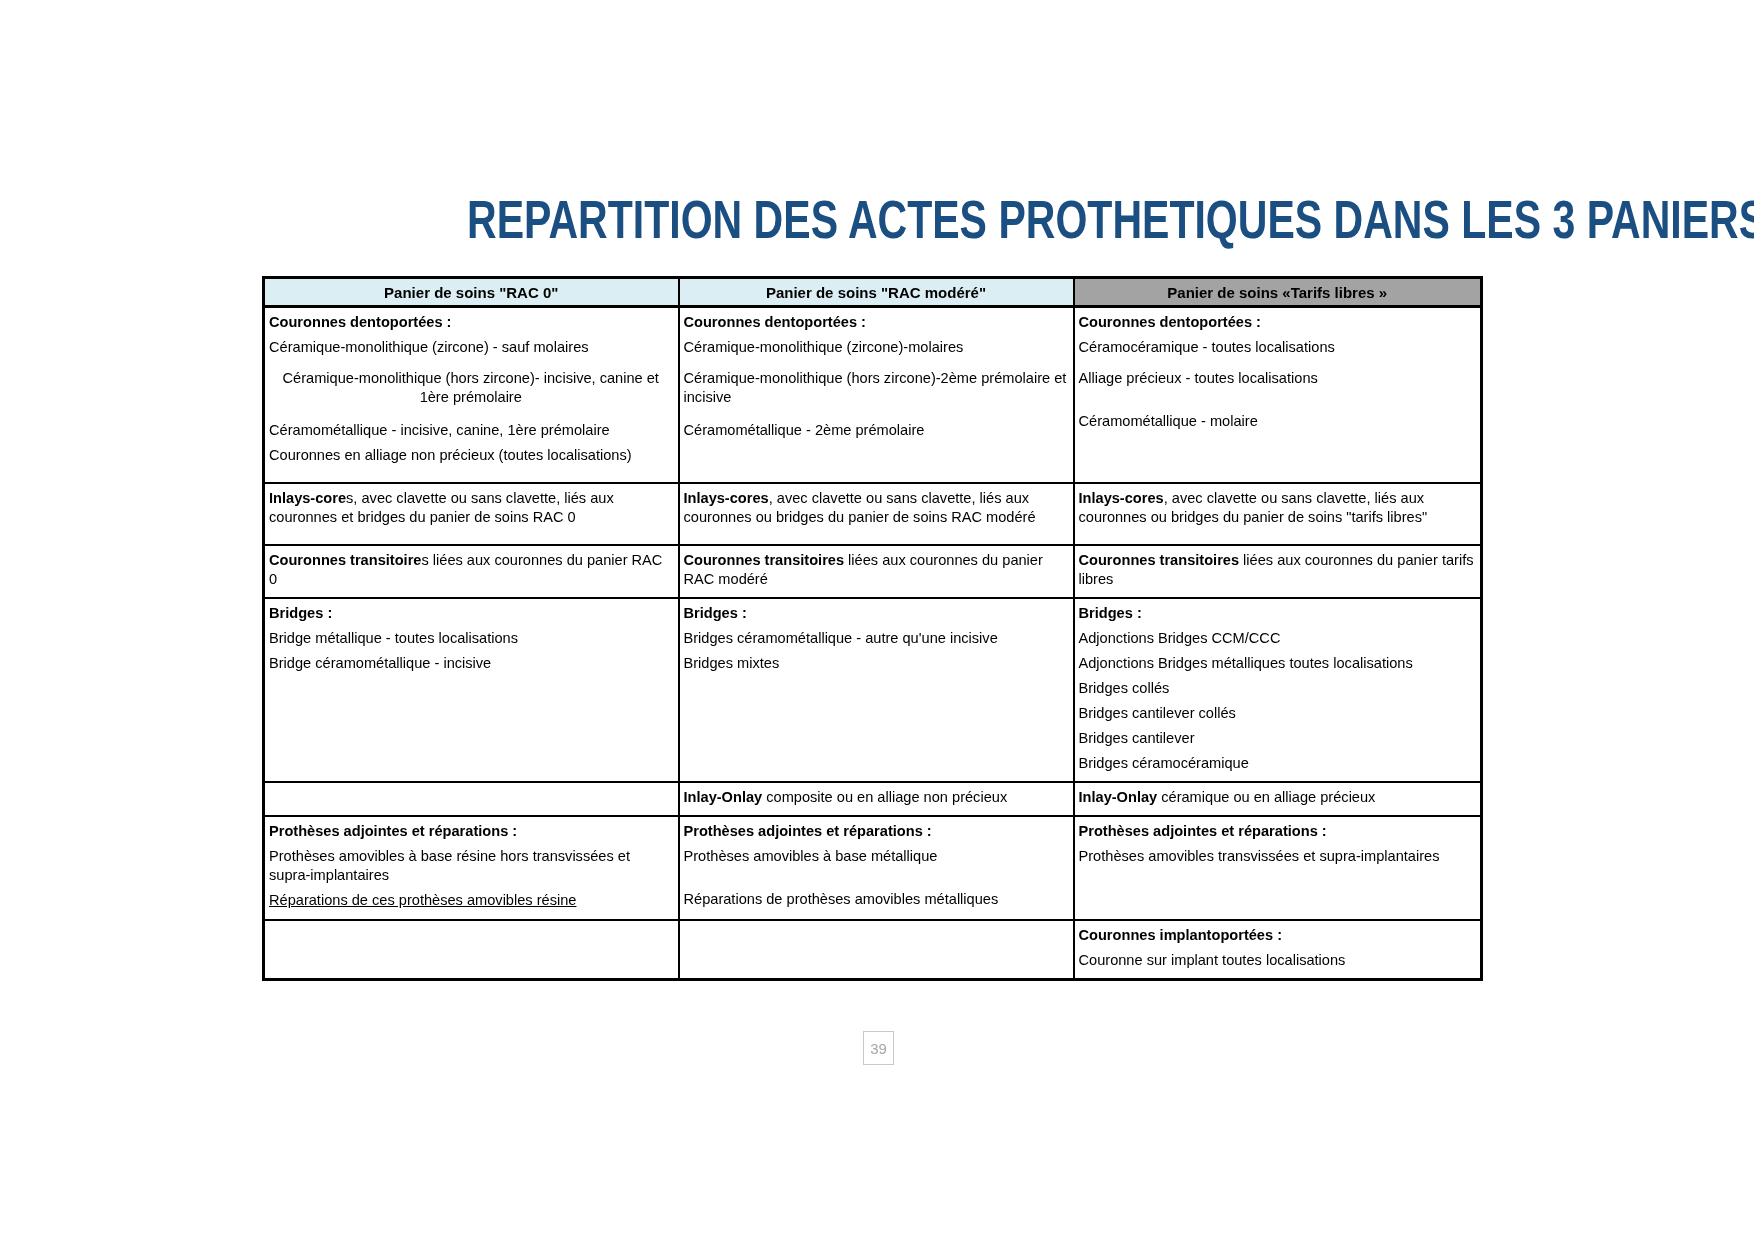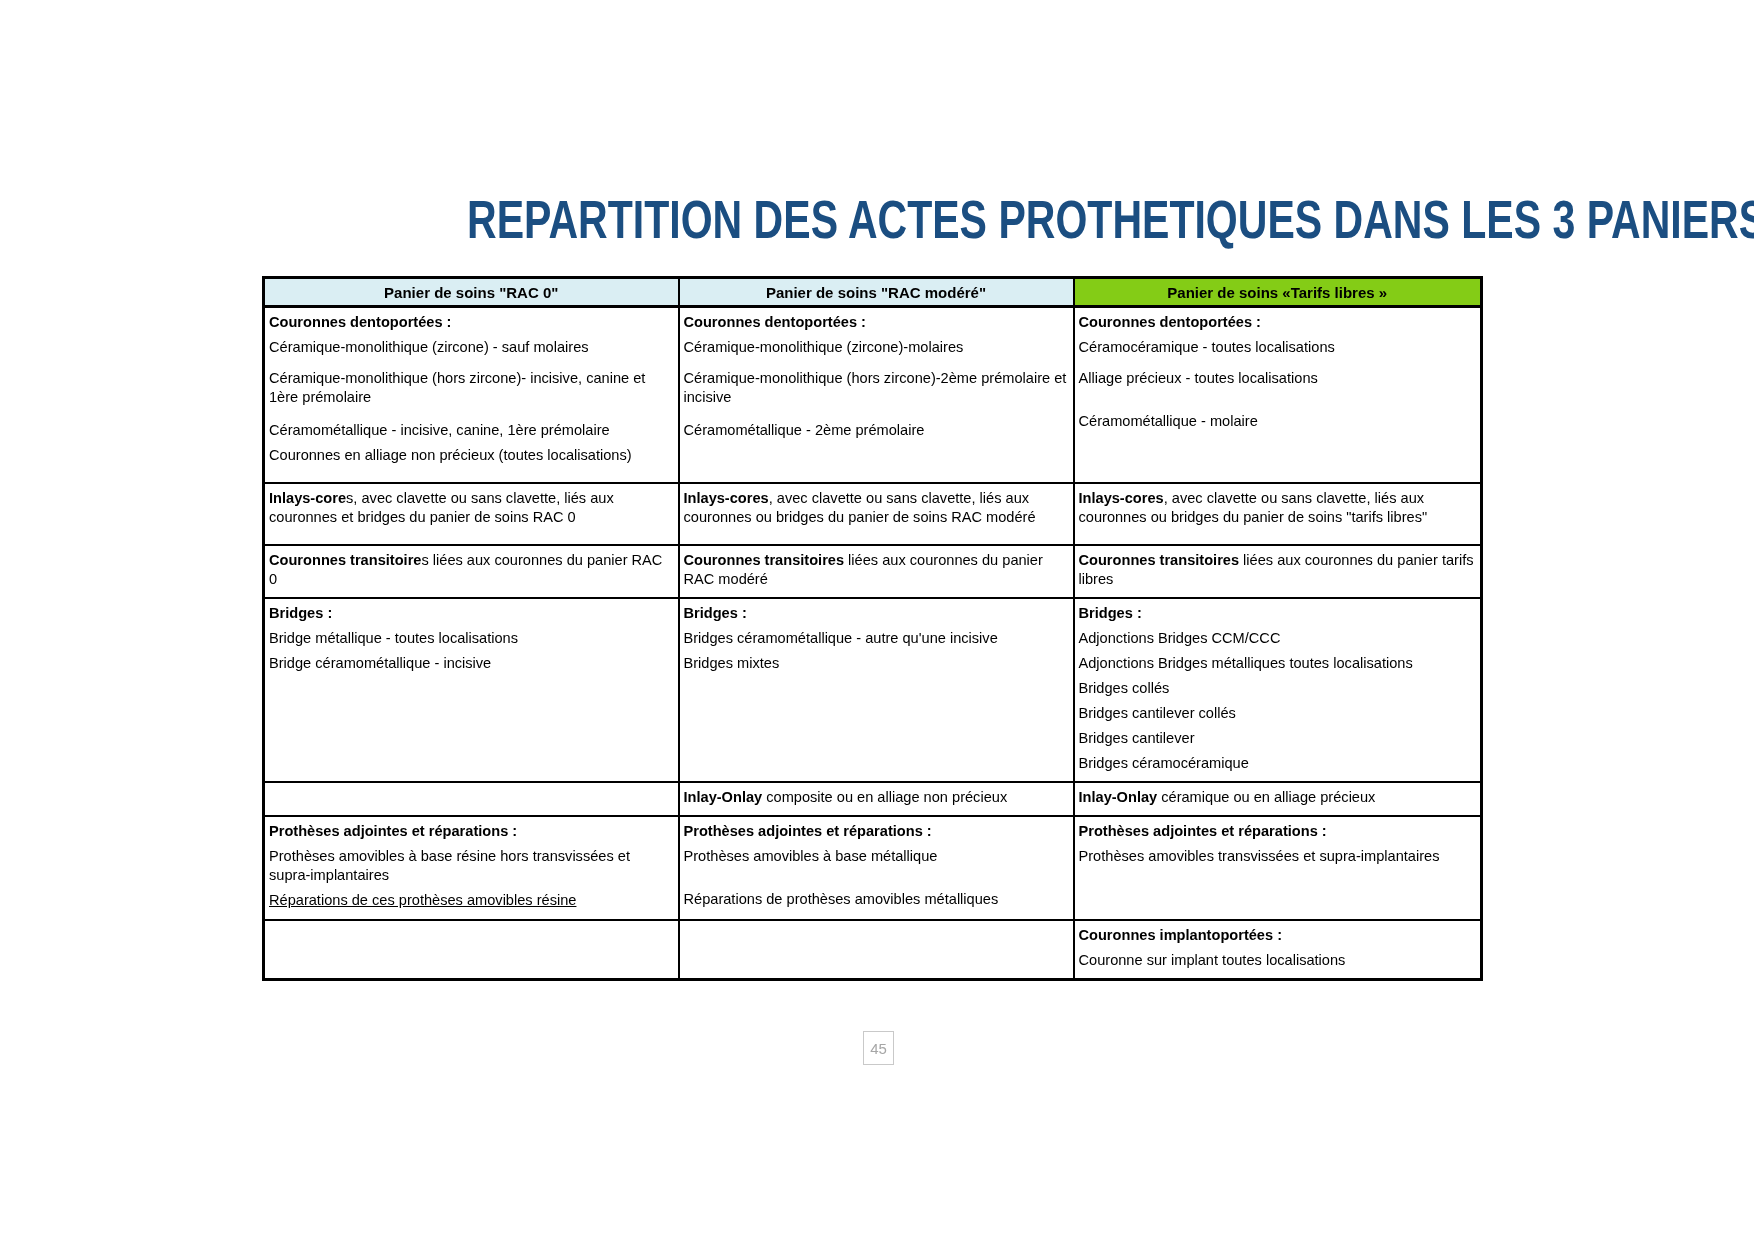--- a/index.html
+++ b/index.html
@@ -56,29 +56,29 @@
 <table class="paniers">
   <colgroup>
       <col class="c1">
       <col class="c2">
       <col class="c3">
     </colgroup>
   <thead>
     <tr class="h-head">
       <th style="background: rgb(218, 238, 243);">Panier de soins "RAC 0"</th>
       <th style="background: rgb(218, 238, 243);">Panier de soins "RAC modéré"</th>
-      <th style="background: #84cc16;">Panier de soins «Tarifs libres »</th>
+      <th style="background: #a3a3a3;">Panier de soins «Tarifs libres »</th>
     </tr>
   </thead>
   <tbody>
     <tr class="h-r0">
       <td>
           <p><b>Couronnes dentoportées :</b></p>
           <p>Céramique-monolithique (zircone) - sauf molaires</p>
-          <p style="margin-top: 12px;">Céramique-monolithique (hors zircone)- incisive, canine et 1ère prémolaire</p>
+          <p style="margin-top: 12px; text-align: center;">Céramique-monolithique (hors zircone)- incisive, canine et 1ère prémolaire</p>
           <p style="margin-top: 14px;">Céramométallique - incisive, canine, 1ère prémolaire</p>
           <p>Couronnes en alliage non précieux (toutes localisations)</p>
         </td>
       <td>
           <p><b>Couronnes dentoportées :</b></p>
           <p>Céramique-monolithique (zircone)-molaires</p>
           <p style="margin-top: 12px;">Céramique-monolithique (hors zircone)-2ème prémolaire et incisive</p>
           <p style="margin-top: 14px;">Céramométallique - 2ème prémolaire</p>
         </td>
       <td>
@@ -160,13 +160,13 @@
       <td></td>
       <td></td>
       <td>
           <p><b>Couronnes  implantoportées :</b></p>
           <p>Couronne sur implant toutes localisations</p>
         </td>
     </tr>
   </tbody>
 </table>
 
-<div class="page-number">45</div>
+<div class="page-number">39</div>
 
 </body></html>

